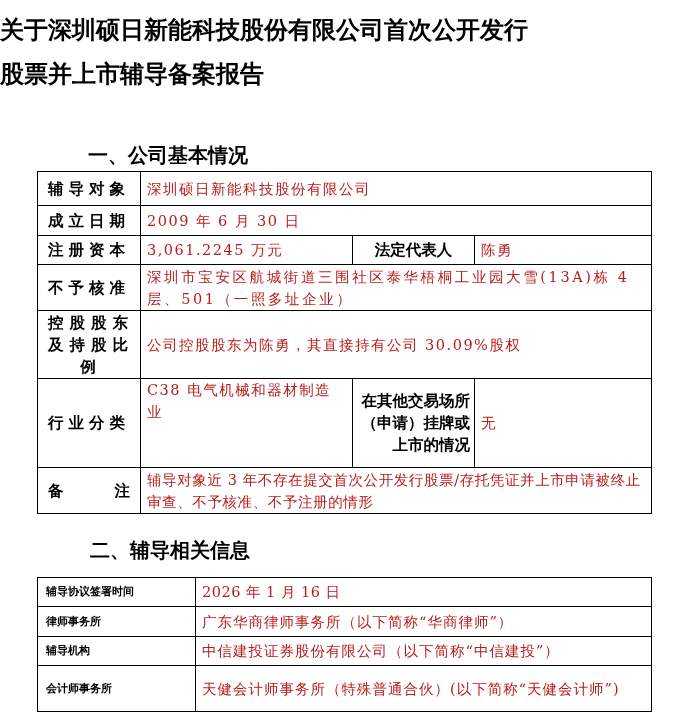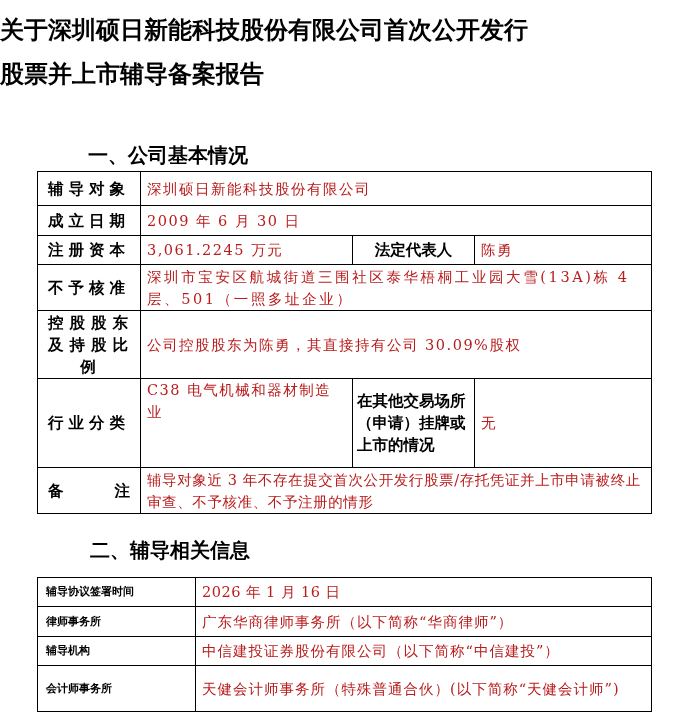--- a/index.html
+++ b/index.html
@@ -6,21 +6,21 @@
   body { width:697px; height:716px; position:relative; overflow:hidden; color:#000;
          font-family:"DejaVu Serif", serif; }
   .title { position:absolute; left:0; width:610px; text-align:left; font-family:"DejaVu Sans", sans-serif;
            font-weight:bold; font-size:24px; letter-spacing:0px; }
   .h2 { position:absolute; font-family:"DejaVu Sans", sans-serif; font-weight:bold; font-size:20px; }
   table { position:absolute; border-collapse:collapse; table-layout:fixed; }
   td { border:1.5px solid #000; padding:0 6px; font-size:14.5px; vertical-align:middle; line-height:22px; }
   td.lbl { font-family:Liberation Sans, sans-serif; font-weight:bold; font-size:15.5px; text-align:center; letter-spacing:5px; }
   td.lbl2 { font-family:"DejaVu Sans", sans-serif; font-weight:bold; font-size:11px; text-align:left; padding-left:8px; }
   td.val { color:#b91c1c; letter-spacing:1.5px; }
-  td.lblsub { font-family:"DejaVu Sans", sans-serif; font-weight:bold; font-size:15.5px; text-align:left; line-height:22px; padding:2px 4px; }
+  td.lblsub { font-family:"DejaVu Sans", sans-serif; font-weight:bold; font-size:15.5px; text-align:right; line-height:22px; padding:2px 4px; }
   .spread { display:flex; justify-content:space-between; padding:0 6px; }
 </style>
 </head>
 <body>
 
 <div class="title" style="top:14px;">关于深圳硕日新能科技股份有限公司首次公开发行</div>
 <div class="title" style="top:58px;">股票并上市辅导备案报告</div>
 
 <div class="h2" style="left:88px; top:142px;">一、公司基本情况</div>
 

